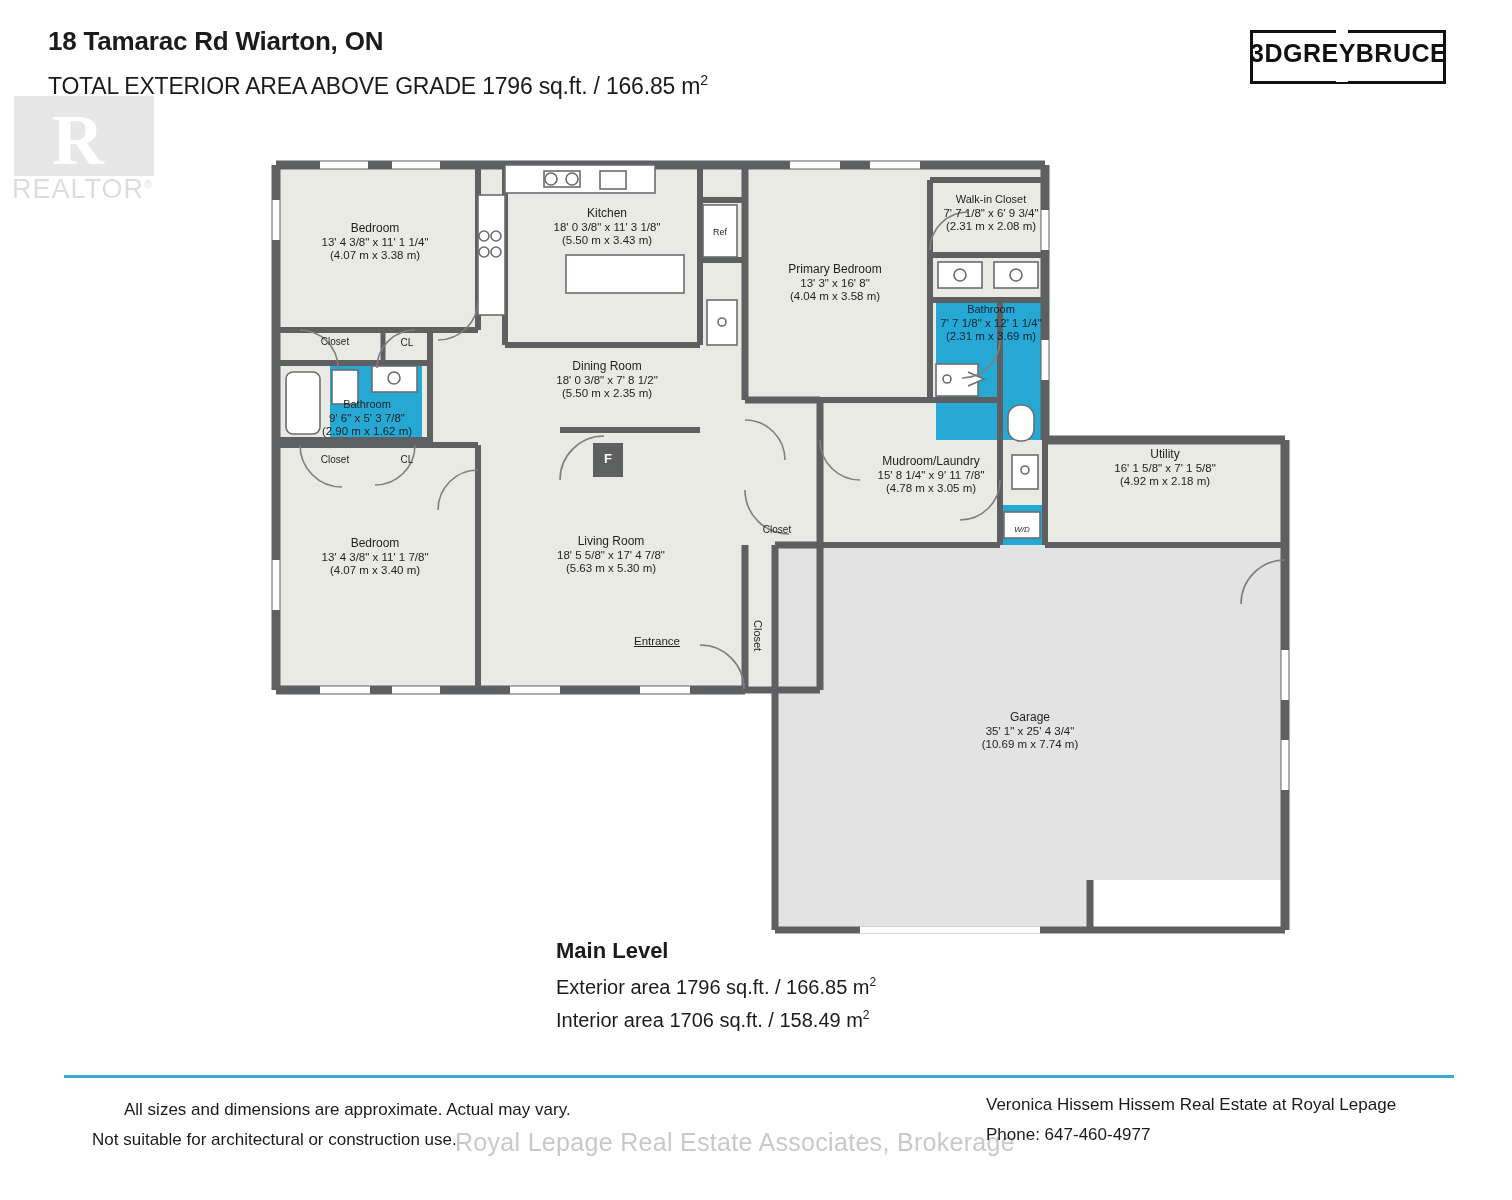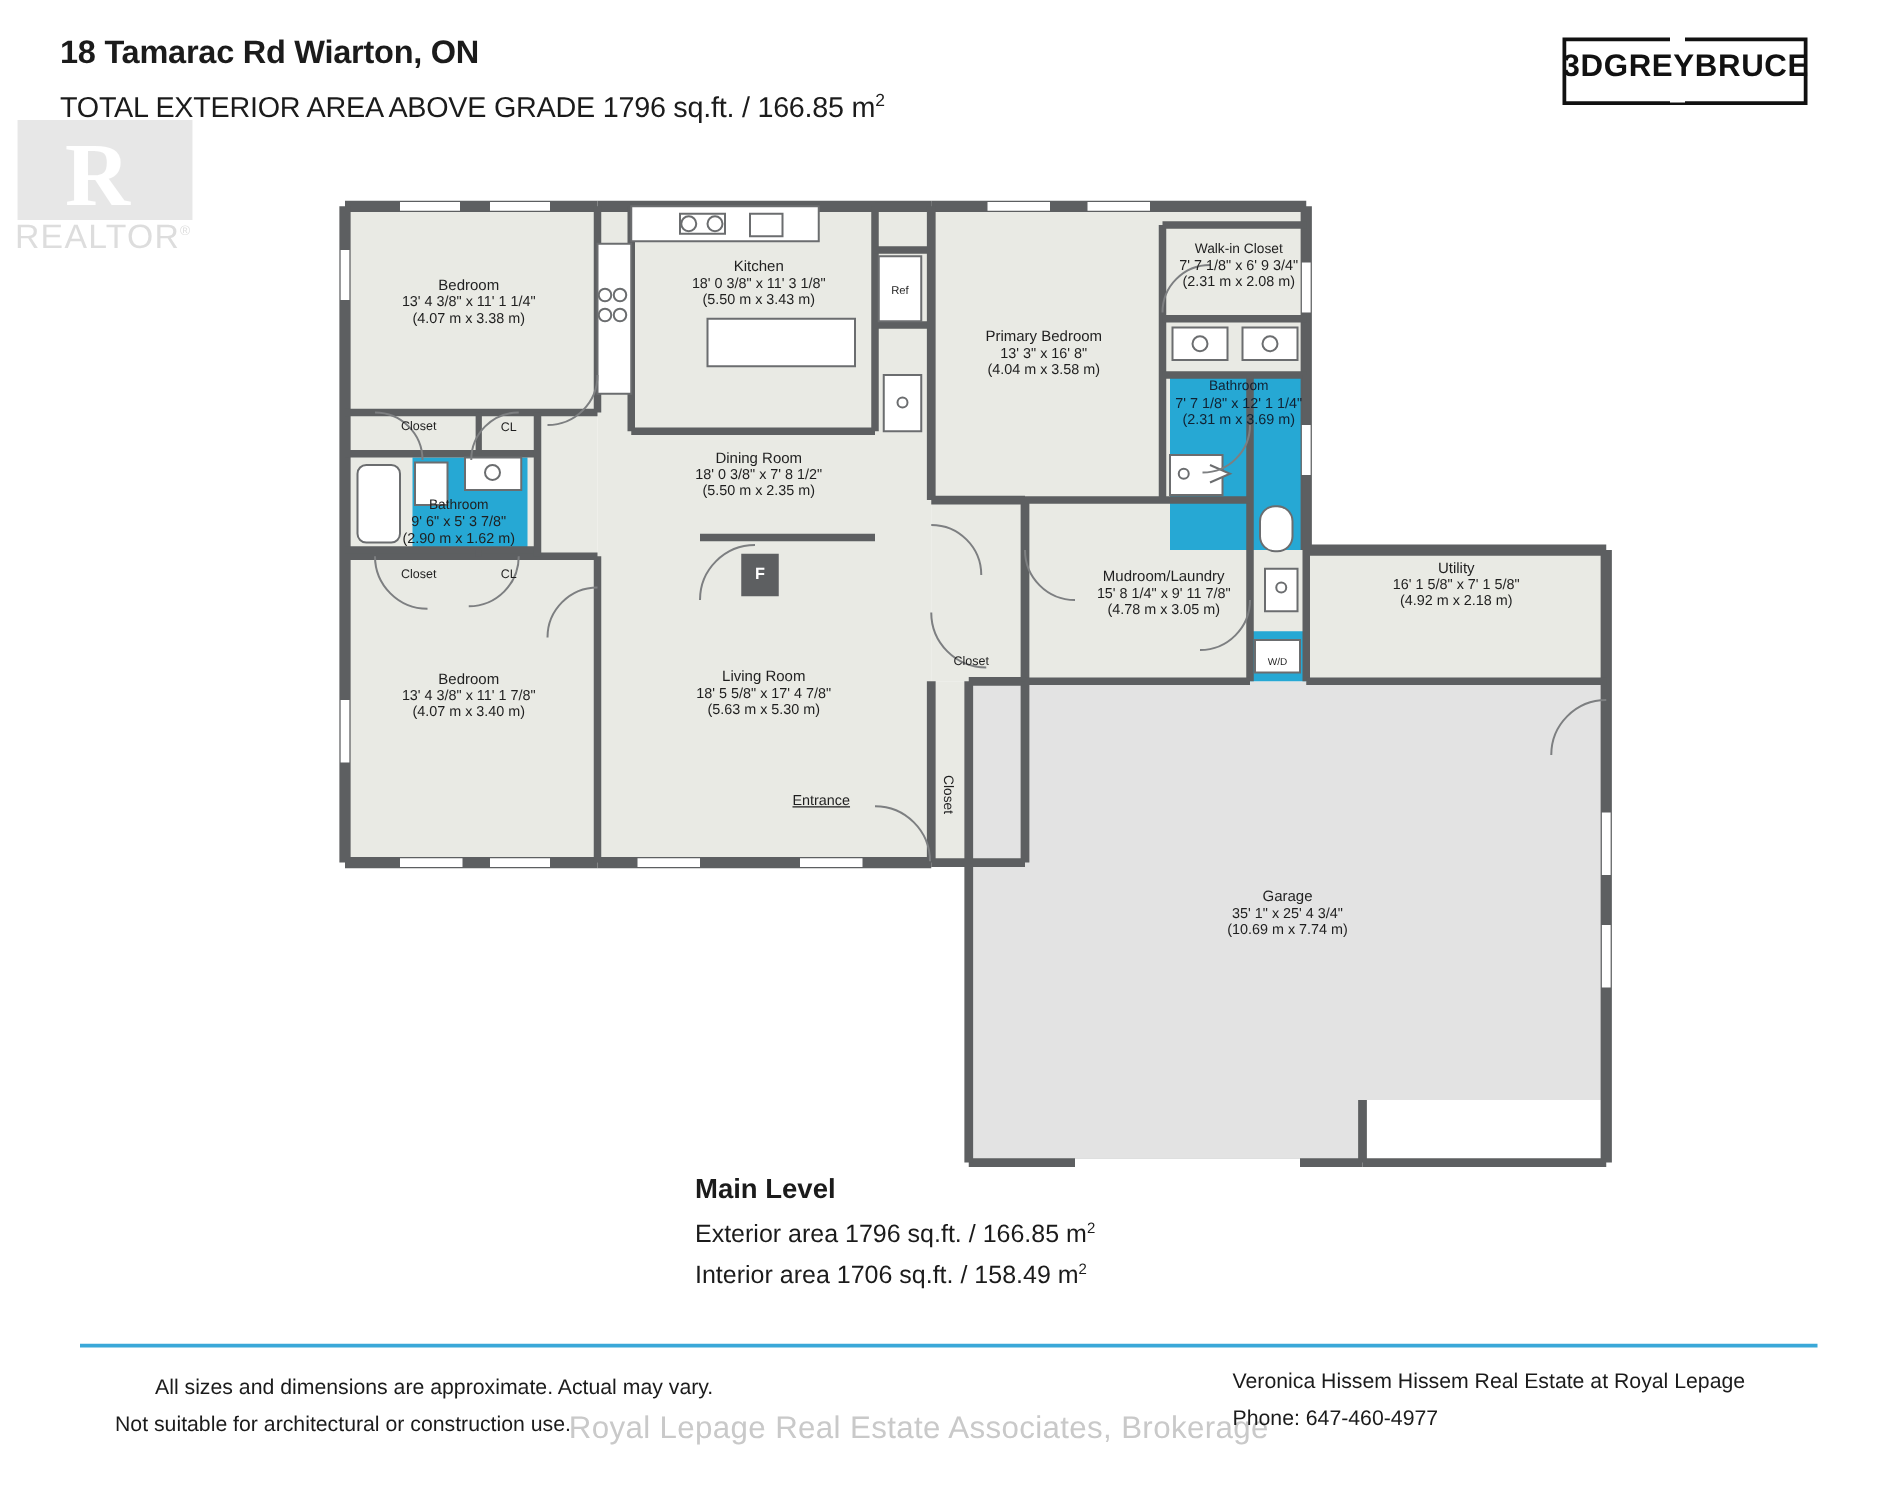--- a/index.html
+++ b/index.html
@@ -295,21 +295,21 @@
 
 <div class="lbl sm" style="left:285px;top:336px;width:100px;">Closet</div>
 <div class="lbl sm" style="left:285px;top:454px;width:100px;">Closet</div>
 <div class="lbl sm" style="left:385px;top:337px;width:44px;">CL</div>
 <div class="lbl sm" style="left:385px;top:454px;width:44px;">CL</div>
 <div class="lbl sm" style="left:727px;top:524px;width:100px;">Closet</div>
 <div class="vert" style="left:752px;top:620px;">Closet</div>
 <div class="lbl sm" style="left:602px;top:635px;width:110px;font-size:11.5px;text-decoration:underline;">Entrance</div>
 <div class="lbl" style="left:700px;top:226px;width:40px;font-size:9px;">Ref</div>
 <div class="lbl" style="left:593px;top:452px;width:30px;font-size:13px;font-weight:bold;color:#fff;">F</div>
-<div class="lbl" style="left:1004px;top:523px;width:36px;font-size:8px;">W/D</div>
+<div class="lbl" style="left:1004px;top:523px;width:36px;font-size:8px;font-style:italic;">W/D</div>
 
 <div id="lvl">Main Level</div>
 <div id="lvl2"><span>Exterior area 1796 sq.ft. / 166.85 m</span><sup>2</sup></div>
 <div id="lvl3"><span>Interior area 1706 sq.ft. / 158.49 m</span><sup>2</sup></div>
 
 <div id="rule"></div>
 <div id="wm">Royal Lepage Real Estate Associates, Brokerage</div>
 <div id="disc1">All sizes and dimensions are approximate. Actual may vary.</div>
 <div id="disc2">Not suitable for architectural or construction use.</div>
 <div id="prep">

